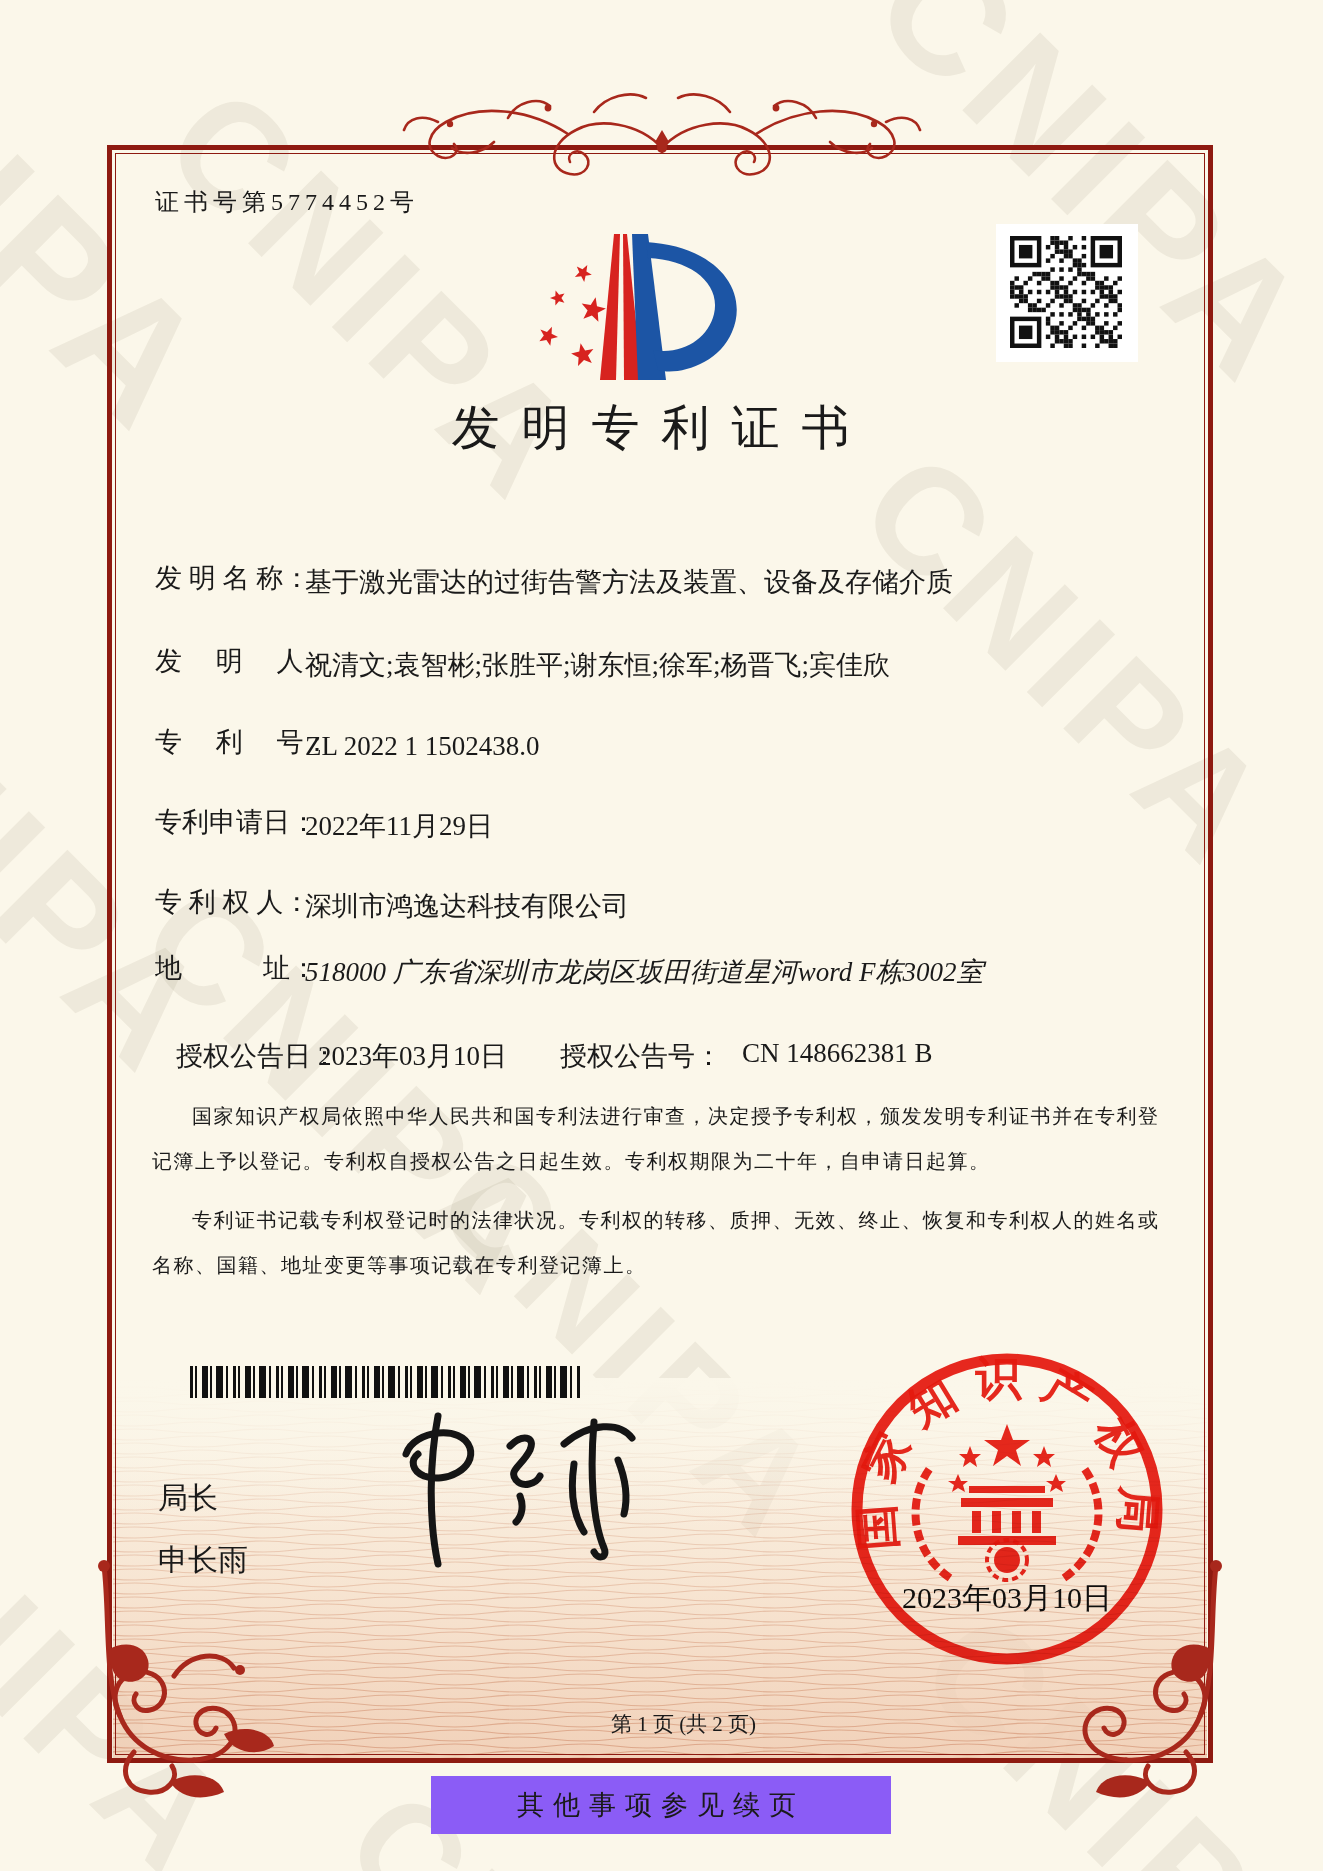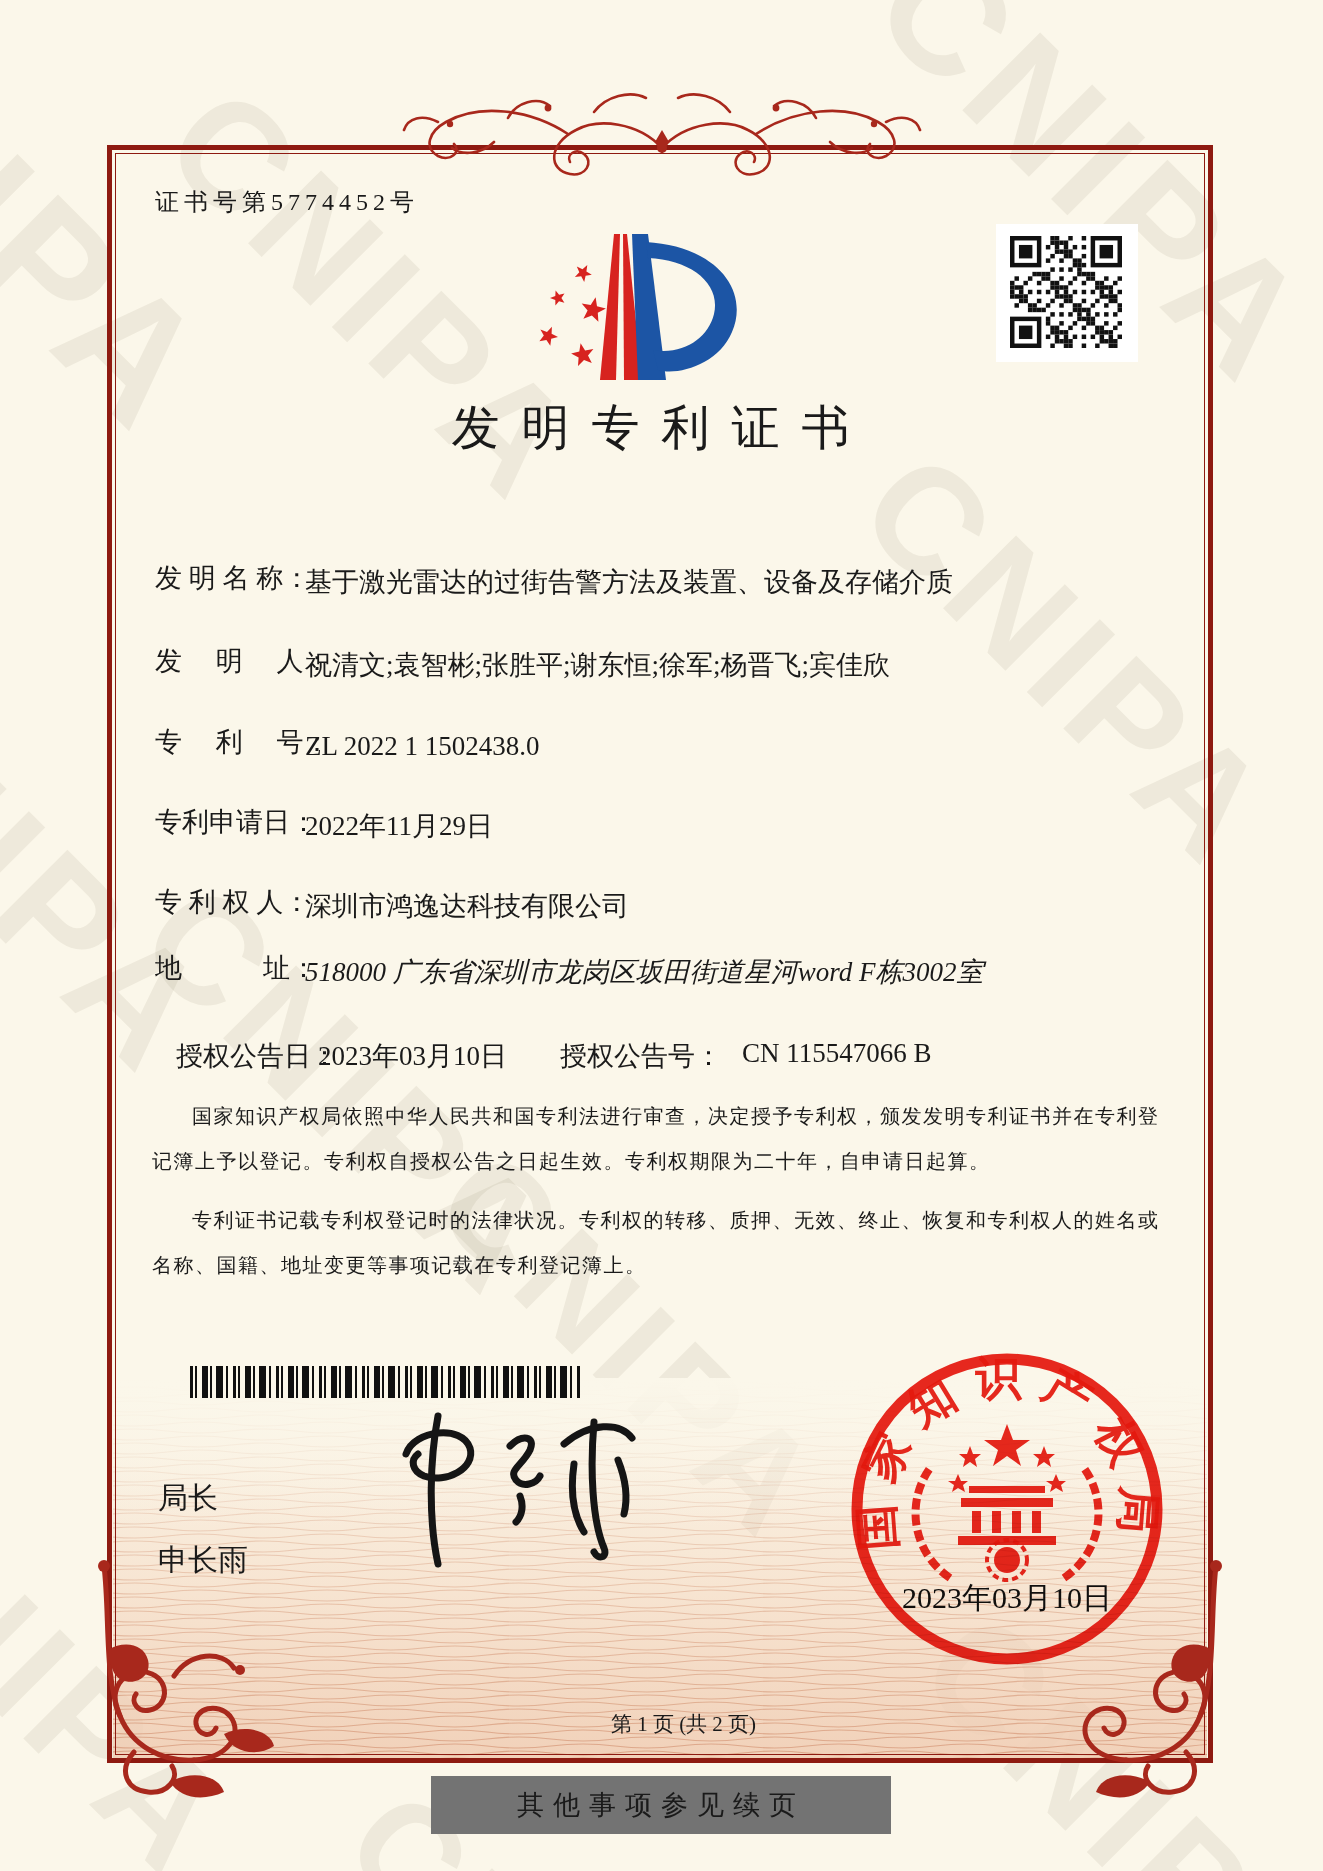--- a/index.html
+++ b/index.html
@@ -66,21 +66,21 @@
       #101010 26px 33px, transparent 33px 36px,
       #101010 36px 38px, transparent 38px 43px); }
 
   .director { position:absolute; left:158px; z-index:3;
     font-family:"Liberation Sans","DejaVu Sans",sans-serif; font-weight:normal; font-size:30px; }
   .sig { left:368px; top:1388px; z-index:3; }
   .seal { left:846px; top:1348px; z-index:4; mix-blend-mode:multiply; }
 
   .page-num { left:0; top:1710px; width:100%; text-align:center; font-size:21px; z-index:3;padding-left:44px; }
 
-  .cont-box { left:431px; top:1776px; width:460px; height:58px; background:#737373; z-index:3;
+  .cont-box { left:431px; top:1776px; width:460px; height:58px; background:#8b5cf6; z-index:3;
     display:flex; align-items:center; justify-content:center; }
   .cont-box span { font-size:27px; letter-spacing:9px; }
 
   .flourish { position:absolute; z-index:3; pointer-events:none; }
 </style>
 </head>
 <body>
 
 <span class="wm" style="left:-150px; top:-70px;  font-size:170px;">CNIPA</span>
 <span class="wm" style="left:255px;  top:55px;   font-size:150px;">CNIPA</span>
@@ -448,21 +448,21 @@
 </div>
 <div class="row" style="top:950px;">
   <span class="lab">地　　　址：</span>
   <span class="val" style="width:745px;font-style:italic;">518000 广东省深圳市龙岗区坂田街道星河word F栋3002室</span>
 </div>
 
 <div class="grant-row" style="top:1038px;">
   <span class="g1l">授权公告日：</span>
   <span class="g1v">2023年03月10日</span>
   <span class="g2l">授权公告号：</span>
-  <span class="g2v">CN 115547066 B</span>
+  <span class="g2v">CN 148662381 B</span>
 </div>
 
 <div class="paras">
   <p>国家知识产权局依照中华人民共和国专利法进行审查，决定授予专利权，颁发发明专利证书并在专利登记簿上予以登记。专利权自授权公告之日起生效。专利权期限为二十年，自申请日起算。</p>
   <p>专利证书记载专利权登记时的法律状况。专利权的转移、质押、无效、终止、恢复和专利权人的姓名或名称、国籍、地址变更等事项记载在专利登记簿上。</p>
 </div>
 
 <div class="abs barcode"></div>
 
 <div class="director" style="top:1478px;">局长</div>

